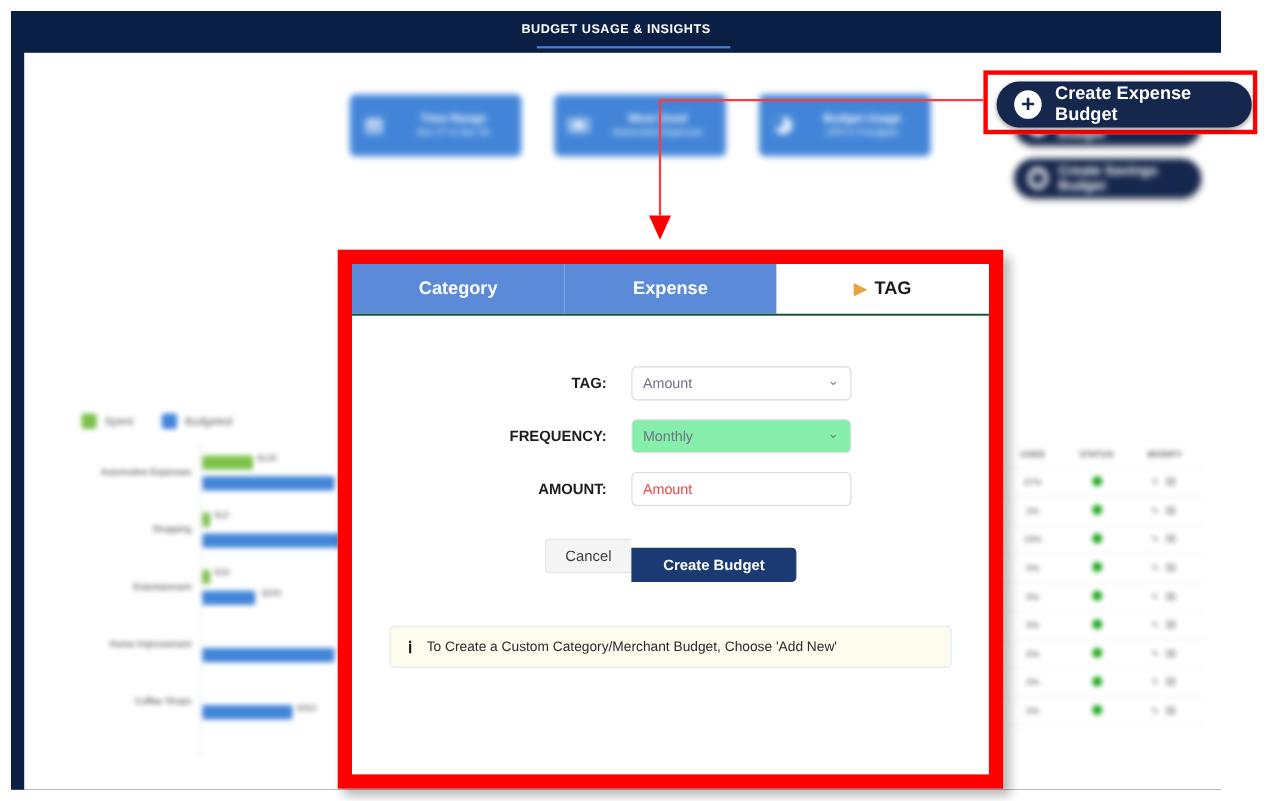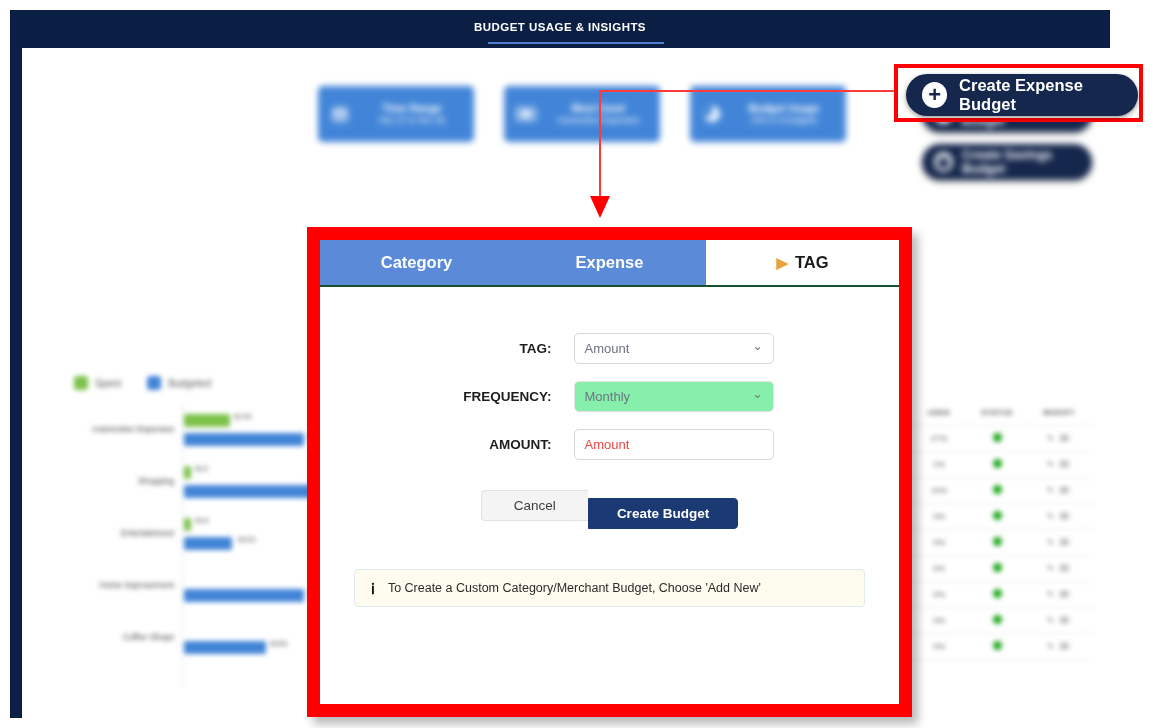--- a/index.html
+++ b/index.html
@@ -203,21 +203,21 @@
   .form-control .chev {
     position: absolute; right: 10px; top: 6px;
     font-size: 12px; color: #777; line-height: 1;
   }
 
   .form-actions {
     display: flex; justify-content: center; align-items: center; gap: 0;
     margin-top: 22px;
   }
   .btn-cancel {
-    height: 31px; padding: 0 32px; border-radius: 4px 0 0 4px;
+    height: 31px; padding: 0 18px; border-radius: 4px 0 0 4px;
     background: #f4f4f4; border: 1px solid #e2e2e2; border-right: none;
     display: flex; align-items: center;
     font-size: 13.5px; color: #3c3c3c; cursor: pointer;
   }
   .btn-create {
     height: 31px; padding: 0 28px; border-radius: 0 4px 4px 0;
     background: #1b3a73; border: 1px solid #1b3a73;
     display: flex; align-items: center;
     color: #ffffff; font-size: 13.5px; font-weight: bold; cursor: pointer; margin-top: 16px;
   }

